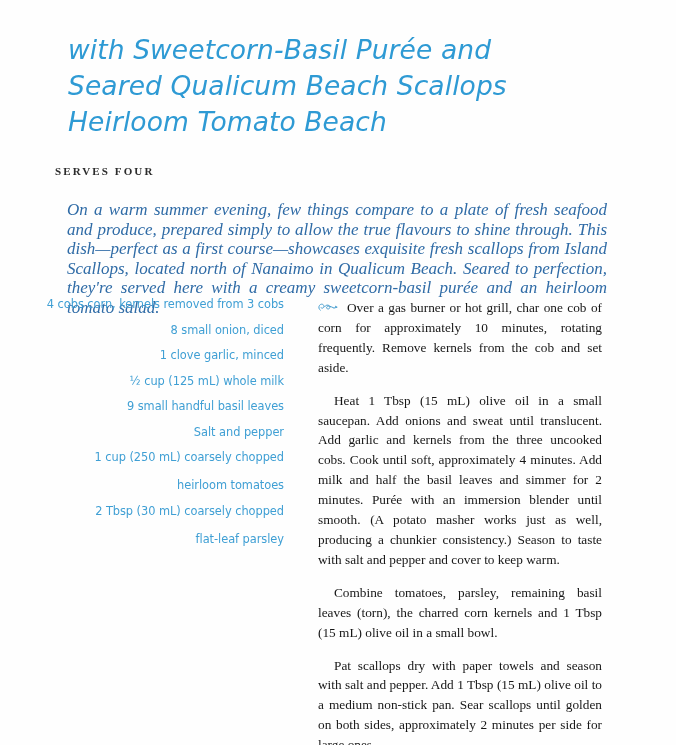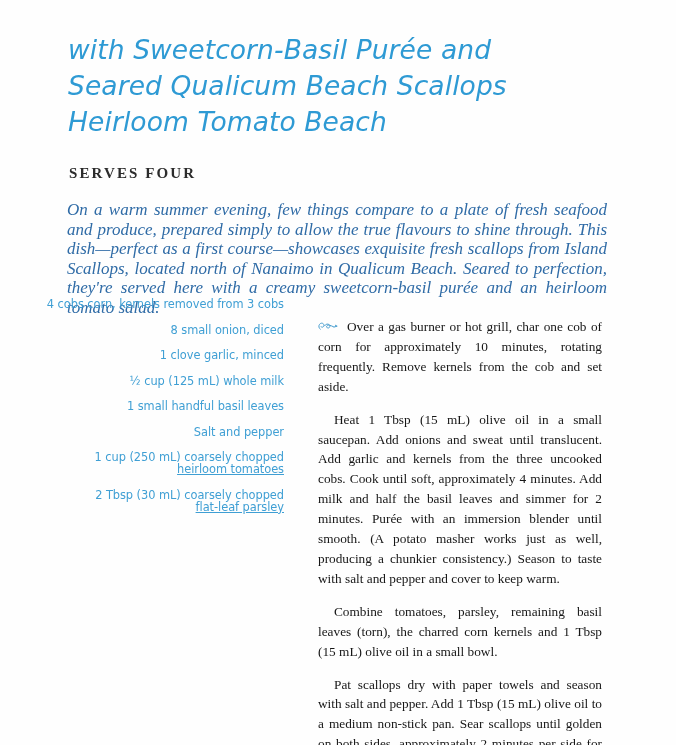--- a/index.html
+++ b/index.html
@@ -36,24 +36,24 @@
     font-size: 26.5px;
     line-height: 36px;
     color: #2e9ad4;
     letter-spacing: 0.1px;
     white-space: nowrap;
   }
 
   
   .serves {
     position: absolute;
-    left: 69px;
+    left: 55px;
     top: 165px;
     font-family: "Liberation Serif", serif;
-    font-size: 15px;
+    font-size: 11px;
     letter-spacing: 2.1px;
     font-weight: 600;
     color: #2c2c2c;
     text-transform: uppercase;
   }
 
   
   .intro {
     position: absolute;
     left: 67px;
@@ -86,43 +86,41 @@
     font-size: 11.4px;
     line-height: 12px;
     color: #3f9fd4;
   }
   .ingredient {
     margin-bottom: 13.5px;
     letter-spacing: -0.05px;
   }
   .ingredient .cont {
     display: block;
-    margin-top: 0;
-    text-decoration: underline;
+    margin-top: 16px;
   }
 
   .method {
     position: absolute;
     left: 318px;
     top: 0;
     width: 284px;
     font-family: "Liberation Serif", serif;
     font-size: 13.3px;
     line-height: 19.9px;
     color: #161616;
     text-align: justify;
     text-justify: inter-word;
   }
   .method p {
     margin: 0 0 13px 0;
     text-indent: 16px;
   }
   .method p.first {
     text-indent: 0;
-    margin-top: 19px;
   }
   .method p:last-child {
     margin-bottom: 0;
   }
 
   .orn {
     display: inline-block;
     vertical-align: -2px;
     margin-right: 3px;
   }
@@ -152,21 +150,21 @@
       <div class="ingredient">
         <span>8 small onion, diced</span>
       </div>
       <div class="ingredient">
         <span>1 clove garlic, minced</span>
       </div>
       <div class="ingredient">
         <span>½ cup (125 mL) whole milk</span>
       </div>
       <div class="ingredient">
-        <span>1 small handful basil leaves</span>
+        <span>9 small handful basil leaves</span>
       </div>
       <div class="ingredient">
         <span>Salt and pepper</span>
       </div>
       <div class="ingredient">
         <span>1 cup (250 mL) coarsely chopped</span>
         <span class="cont">heirloom tomatoes</span>
       </div>
       <div class="ingredient">
         <span>2 Tbsp (30 mL) coarsely chopped</span>

